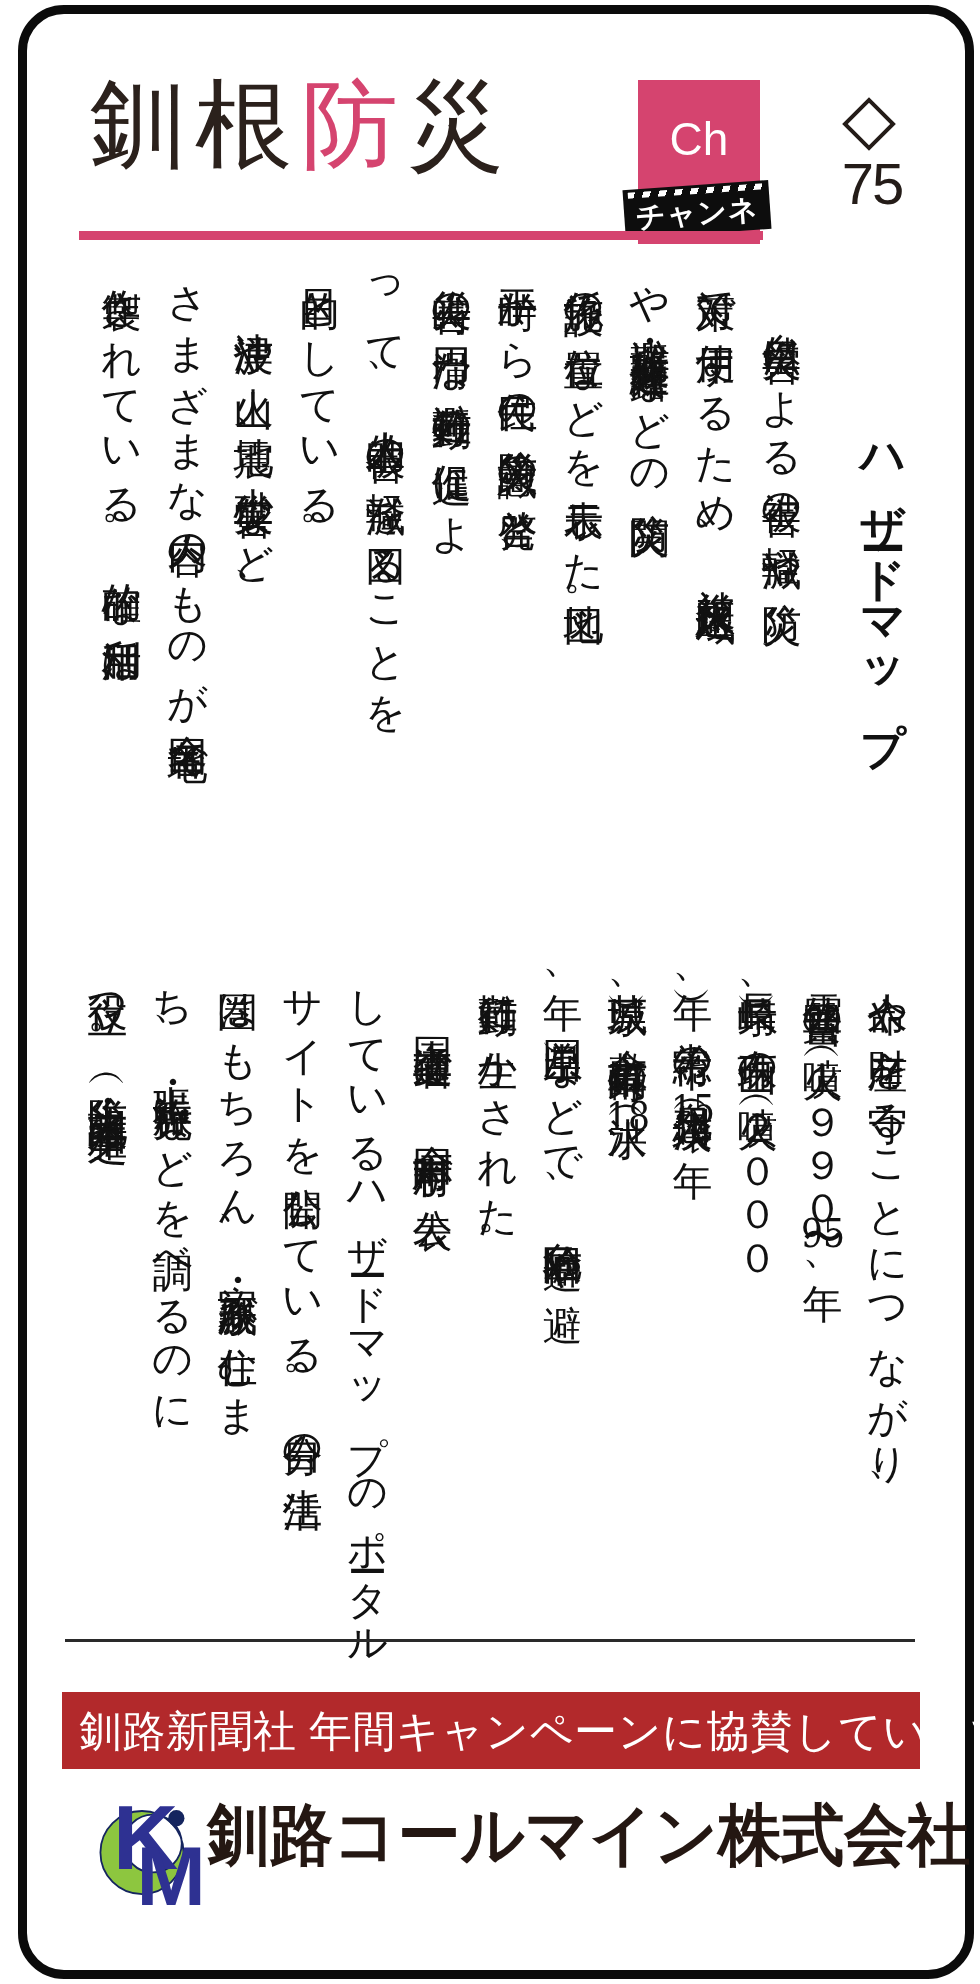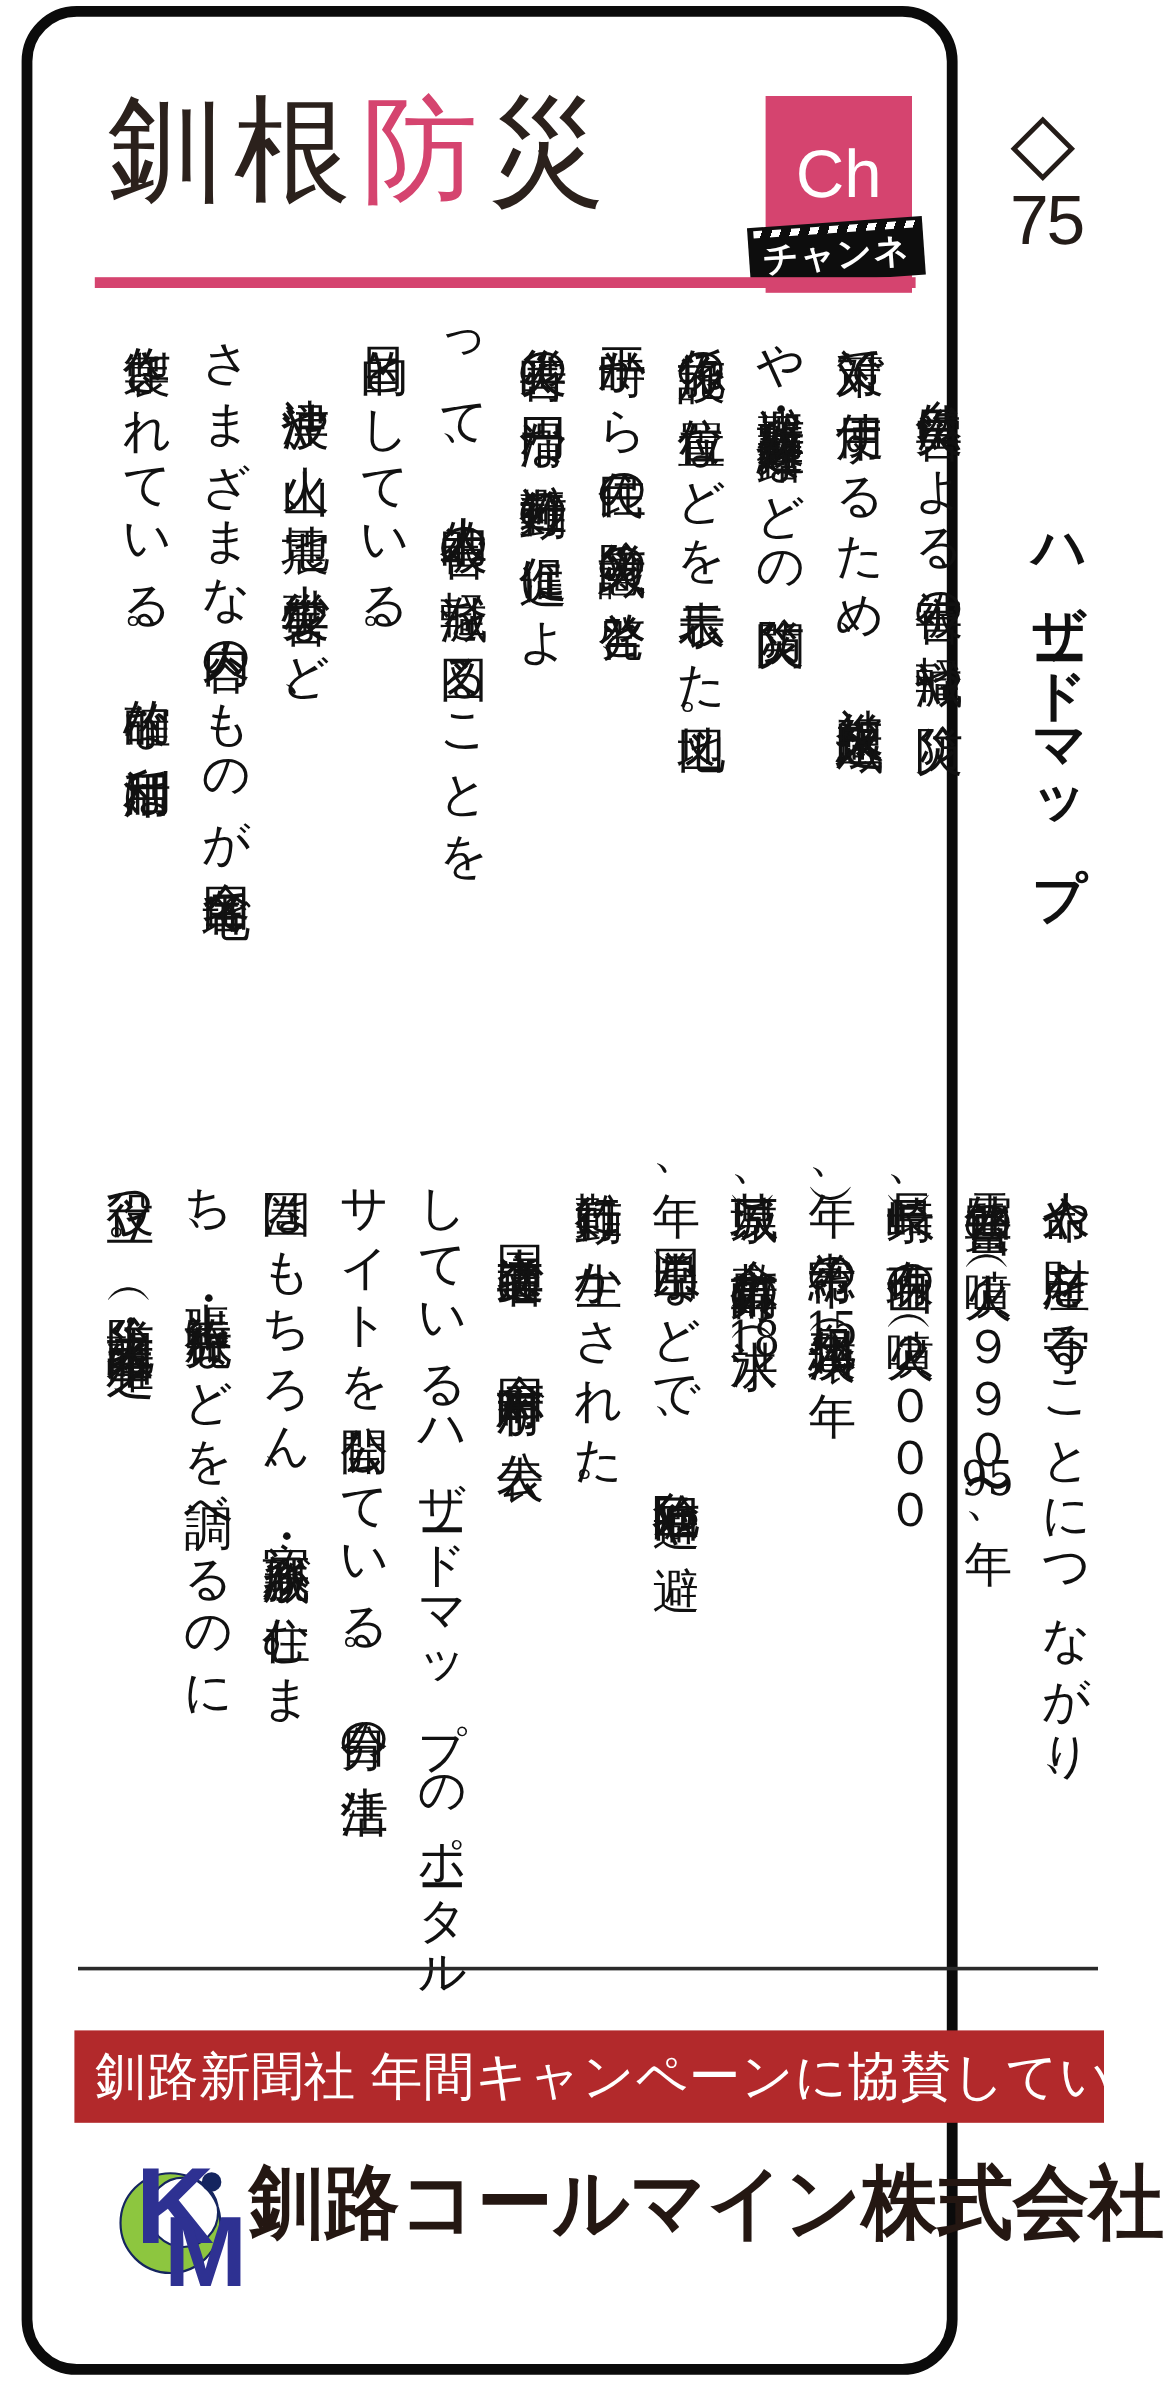--- a/index.html
+++ b/index.html
@@ -1,27 +1,27 @@
 <!DOCTYPE html>
 <html><head>
 <meta charset="utf-8">
 <style>
   html,body{margin:0;padding:0;background:#ffffff;}
   body{width:980px;height:1984px;position:relative;overflow:hidden;
        font-family:"Liberation Sans",sans-serif;}
-  .frame{position:absolute;left:18px;top:5px;width:780px;height:1974px;
+  .frame{position:absolute;left:18px;top:5px;width:956px;height:1974px;
          border:9px solid #0b0b0b;border-radius:46px;box-sizing:border-box;background:#fff;}
   .abs{position:absolute;}
 
   
   .logo-jp{left:62px;top:58px;font-family:"DejaVu Serif","Liberation Serif",serif;
            font-size:97px;line-height:1.1;color:#2b211c;letter-spacing:9px;font-weight:500;white-space:nowrap;}
   .logo-jp .pink-char{color:#d5446f;}
   .ch-badge{left:611px;top:66px;width:122px;height:164px;background:#d5446f;color:#fff;
-            text-align:center;font-size:56px;font-weight:500;padding-top:32px;box-sizing:border-box;
+            text-align:center;font-size:46px;font-weight:500;padding-top:32px;box-sizing:border-box;
             font-family:"Liberation Sans",sans-serif;}
   .channel-tag{left:597px;top:171px;width:146px;height:49px;background:#0d0d0d;color:#fff;
                transform:rotate(-4deg);text-align:center;font-size:29px;font-weight:bold;
                line-height:56px;letter-spacing:1px;}
   .channel-tag .stripes{position:absolute;left:5px;right:5px;top:3px;height:6px;
                background:repeating-linear-gradient(110deg,#ffffff 0 7px,#0d0d0d 7px 15px);}
   .subtitle{left:72px;top:182px;font-size:28px;color:#8a8a8a;letter-spacing:2.4px;font-weight:500;white-space:nowrap;}
   .pink-bar{left:52px;top:217px;width:684px;height:9px;background:#d5446f;}
   .diamond{left:823px;top:91px;width:30px;height:30px;border:4.5px solid #241c18;transform:rotate(45deg);}
   .ch-num{left:808px;top:136px;width:74px;text-align:center;font-size:58px;font-weight:normal;

